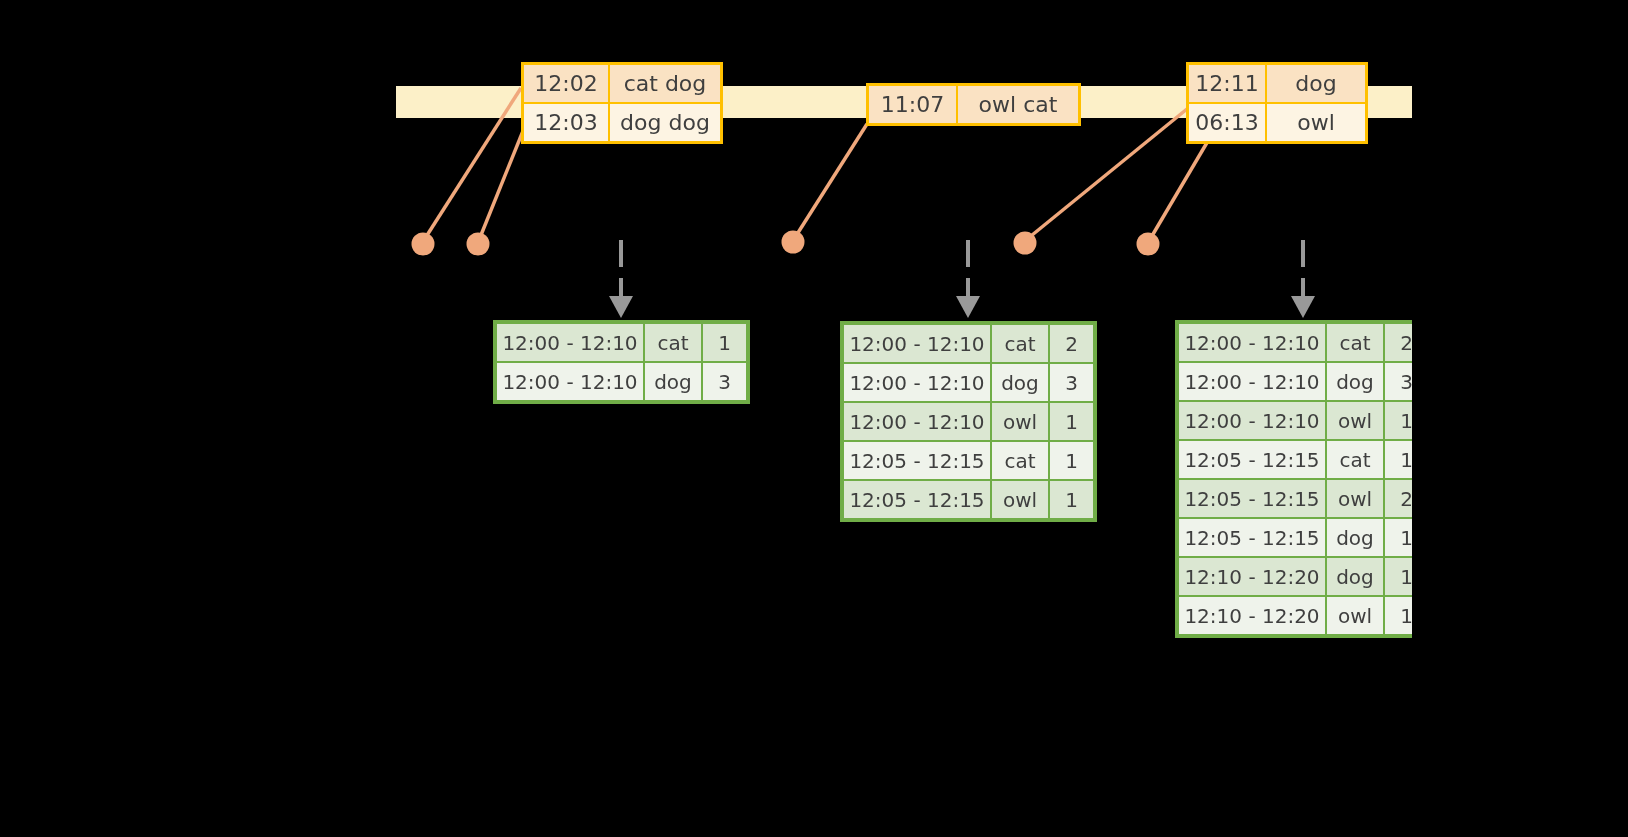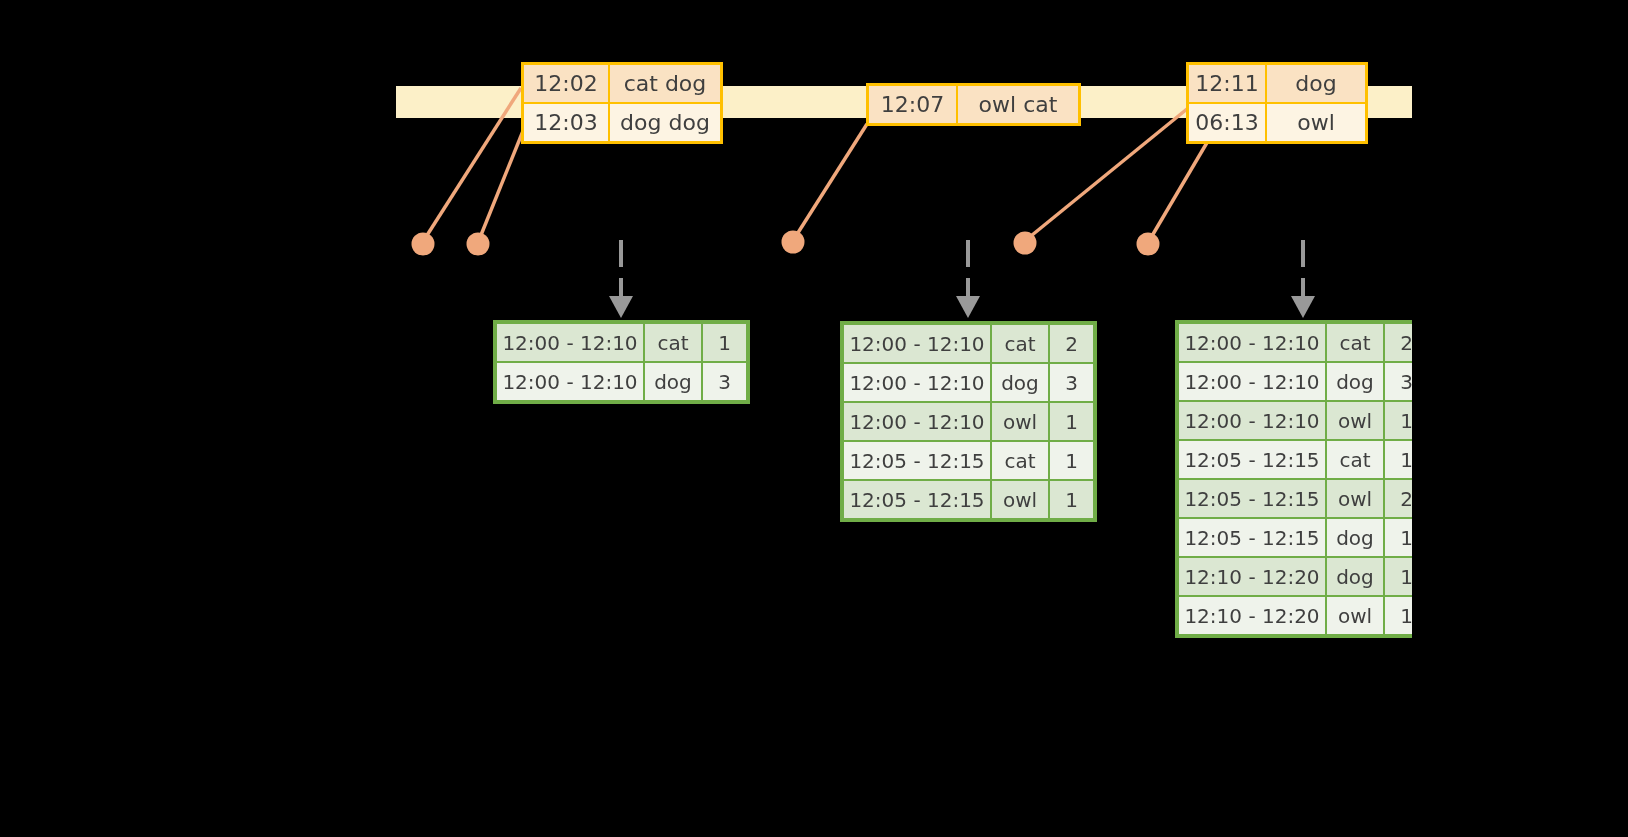--- a/index.html
+++ b/index.html
@@ -89,21 +89,21 @@
       <polygon points="1291,296 1315,296 1303,318" style="fill:var(--arrow-gray)"></polygon>
     </g>
   </svg>
 
   <div class="dtable etable" style="left:521px;top:62px;grid-template-columns:84px 110px;">
       <div class="trow odd"><div class="cell cell-time">12:02</div><div class="cell cell-words">cat dog</div></div>
       <div class="trow even"><div class="cell cell-time">12:03</div><div class="cell cell-words">dog dog</div></div>
     </div>
 
   <div class="dtable etable" style="left:866px;top:83px;grid-template-columns:87px 120px;">
-      <div class="trow odd"><div class="cell cell-time">12:07</div><div class="cell cell-words">owl cat</div></div>
+      <div class="trow odd"><div class="cell cell-time">11:07</div><div class="cell cell-words">owl cat</div></div>
     </div>
 
   <div class="dtable etable" style="left:1186px;top:62px;grid-template-columns:76px 98px;">
       <div class="trow odd"><div class="cell cell-time">12:11</div><div class="cell cell-words">dog</div></div>
       <div class="trow even"><div class="cell cell-time">06:13</div><div class="cell cell-words">owl</div></div>
     </div>
 
   <div class="dtable rtable" style="left: 493px; top: 320px; grid-template-columns: 146px 56px 43px;">
       <div class="trow odd"><div class="cell cell-window">12:00 - 12:10</div><div class="cell cell-word">cat</div><div class="cell cell-count">1</div></div>
       <div class="trow even"><div class="cell cell-window">12:00 - 12:10</div><div class="cell cell-word">dog</div><div class="cell cell-count">3</div></div>

